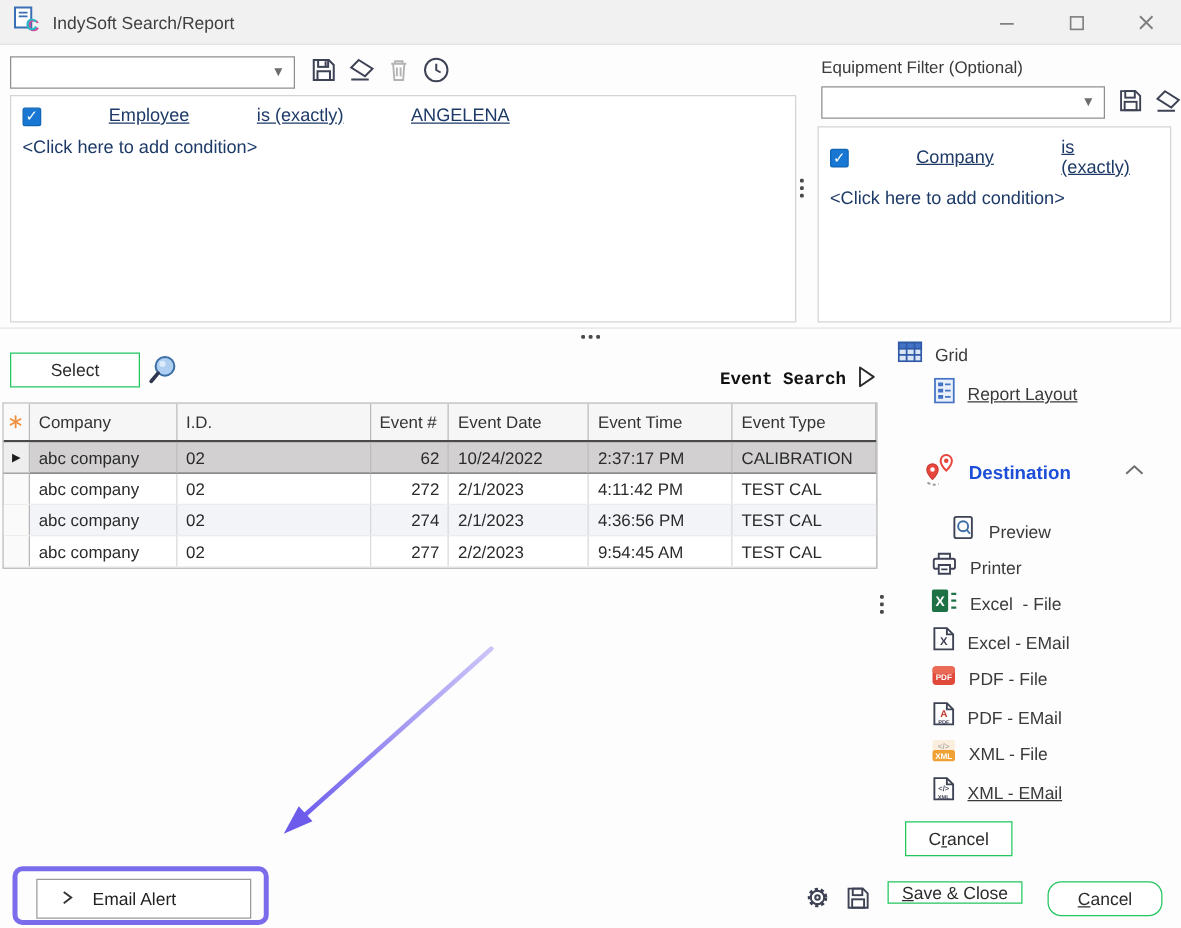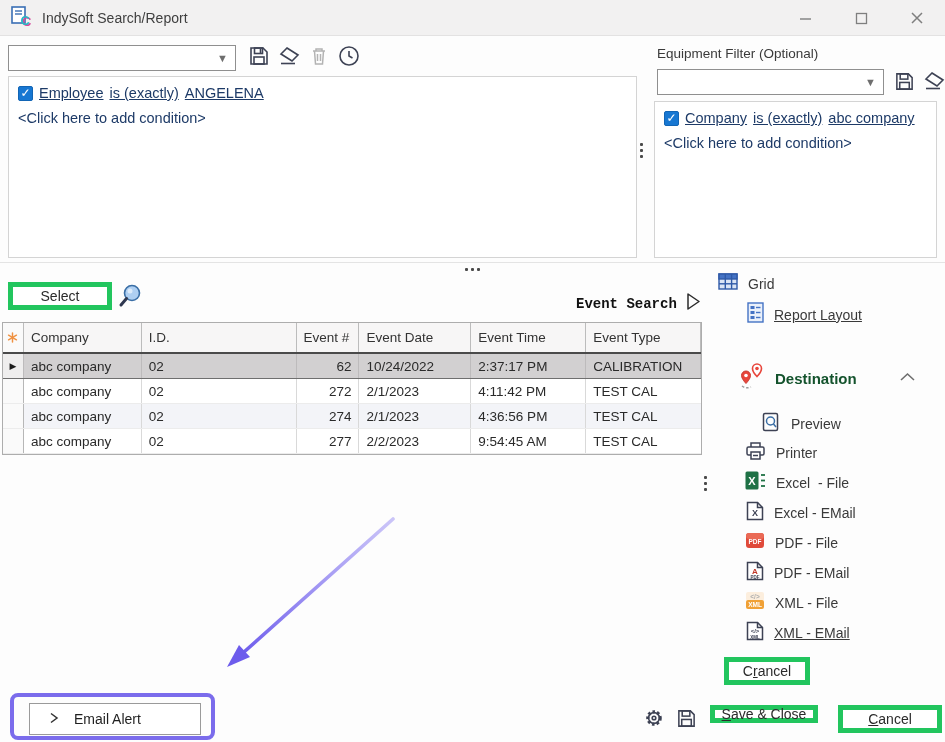--- a/index.html
+++ b/index.html
@@ -30,34 +30,34 @@
 
   .toolbtn { position:absolute; width:26px; height:26px; display:flex; align-items:center; justify-content:center; }
 
   
   .cond-panel { position:absolute; background:#fff; border:1px solid #d4d4d4; padding:8px 9px; }
   .cond-line { display:flex; align-items:center; gap:6px; font-size:14.5px; color:#1d3a67; }
   .cond-line .chk {
     width:15px; height:15px; background:#1777d2; border:1px solid #1265b5; border-radius:2px;
     color:#fff; font-size:12px; line-height:13px; text-align:center; flex:0 0 auto;
   }
-  .cond-part { text-decoration:underline; cursor:pointer; }
+  .cond-part { text-decoration:underline; cursor:pointer;margin-left:48px; }
   .add-cond { font-size:14.5px; color:#1d3a67; margin-top:9px; cursor:pointer; }
 
   .grip-v { position:absolute; display:flex; flex-direction:column; gap:3px; align-items:center; }
   .grip-v i, .grip-h i { width:3px; height:3px; background:#4a4a4a; border-radius:1px; display:block; }
   .grip-h { position:absolute; display:flex; gap:3px; }
 
   .hsplit { position:absolute; left:0; top:262px; width:945px; border-top:1px solid #e4e4e4; }
 
   .field-label { position:absolute; font-size:13.5px; color:#3a3a3a; }
 
   
   .btn {
-    position:absolute; background:#fff; border:5px solid #22c55e;
+    position:absolute; background:#fff; border:1px solid #22c55e;
     display:flex; align-items:center; justify-content:center;
     font-size:14px; color:#2b2b2b; cursor:pointer;
   }
   .event-search { position:absolute; display:flex; align-items:center; gap:8px;font-family:Liberation Mono, monospace; }
   .event-search .lbl { font-size:14px; font-weight:bold; color:#111; }
 
   
   .grid-table { position:absolute; left:2px; top:322px; width:700px; border:1px solid #adadad; background:#fff; font-size:13.5px; }
   .g-row { display:flex; height:25px; }
   .g-row.header { height:31px; background:#f7f6f6; border-bottom:2px solid #4a4a4a; color:#333; }
@@ -78,21 +78,21 @@
   .g-row.data.selected .g-cell { border-right:1px solid #bdbbbc; }
   .g-row.data.selected .g-cell.c-ind { background:#efeeee; }
   .g-row.data.alt { background:#f3f4f8; }
   .row-ptr { font-size:9px; color:#1c1c1c; }
 
   
   .side-item { position:absolute; display:flex; align-items:center; gap:10px; }
   .side-item .s-lbl { font-size:14px; color:#3a3a3a; white-space:pre; }
   .side-item .s-lbl.link { text-decoration:underline; cursor:pointer; }
   .dest-header { position:absolute; display:flex; align-items:center; gap:8px; }
-  .dest-header .d-lbl { font-size:15px; font-weight:bold; color:#14532d; }
+  .dest-header .d-lbl { font-size:15px; font-weight:bold; color:#1d4ed8; }
 
   
   .email-wrap {
     position:absolute; left:10px; top:693px; width:205px; height:47px;
     border:4px solid #7b6cec; border-radius:8px;
   }
   .email-btn {
     position:absolute; left:29px; top:703px; width:172px; height:32px;
     background:#fff; border:1px solid #9a9a9a;
     display:flex; align-items:center; gap:14px; padding-left:18px;
@@ -477,21 +477,21 @@
     <svg width="21" height="21" viewBox="0 0 22 22" fill="none" stroke="#3d4254" stroke-width="1.6">
       <path d="M3,3 h12 l4,4 v12 h-16 z"></path>
       <rect x="6.5" y="3" width="8" height="5.5"></rect>
       <rect x="6" y="12" width="10" height="7"></rect>
     </svg>
   </span>
 
   <div class="btn" style="left:710px; top:705px; width:108px; height:18px;">
     <span><span></span><u class="mn">S</u><span>ave &amp; Close</span></span>
   </div>
-  <div class="btn" style="left:838px; top:705px; width:104px; height:28px;">
+  <div class="btn" style="left:838px; top:705px; width:92px; height:28px;border-radius:11px;">
     <span><span></span><u class="mn">C</u><span>ancel</span></span>
   </div>
 
   <div class="email-btn">
     <span>
       <svg width="12" height="12" viewBox="0 0 12 12">
           <polyline points="3,1.5 9,6 3,10.5" fill="none" stroke="#333" stroke-width="1.5"></polyline>
         </svg>
     </span>
     <span>Email Alert</span>

